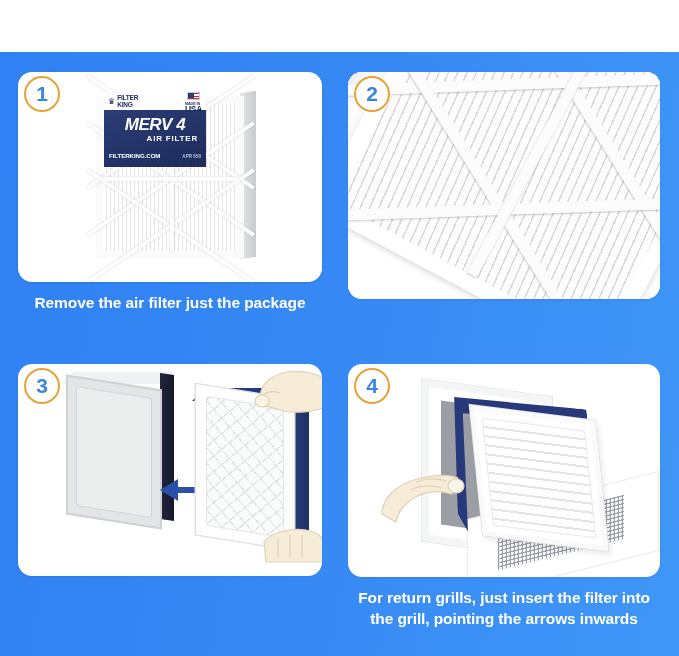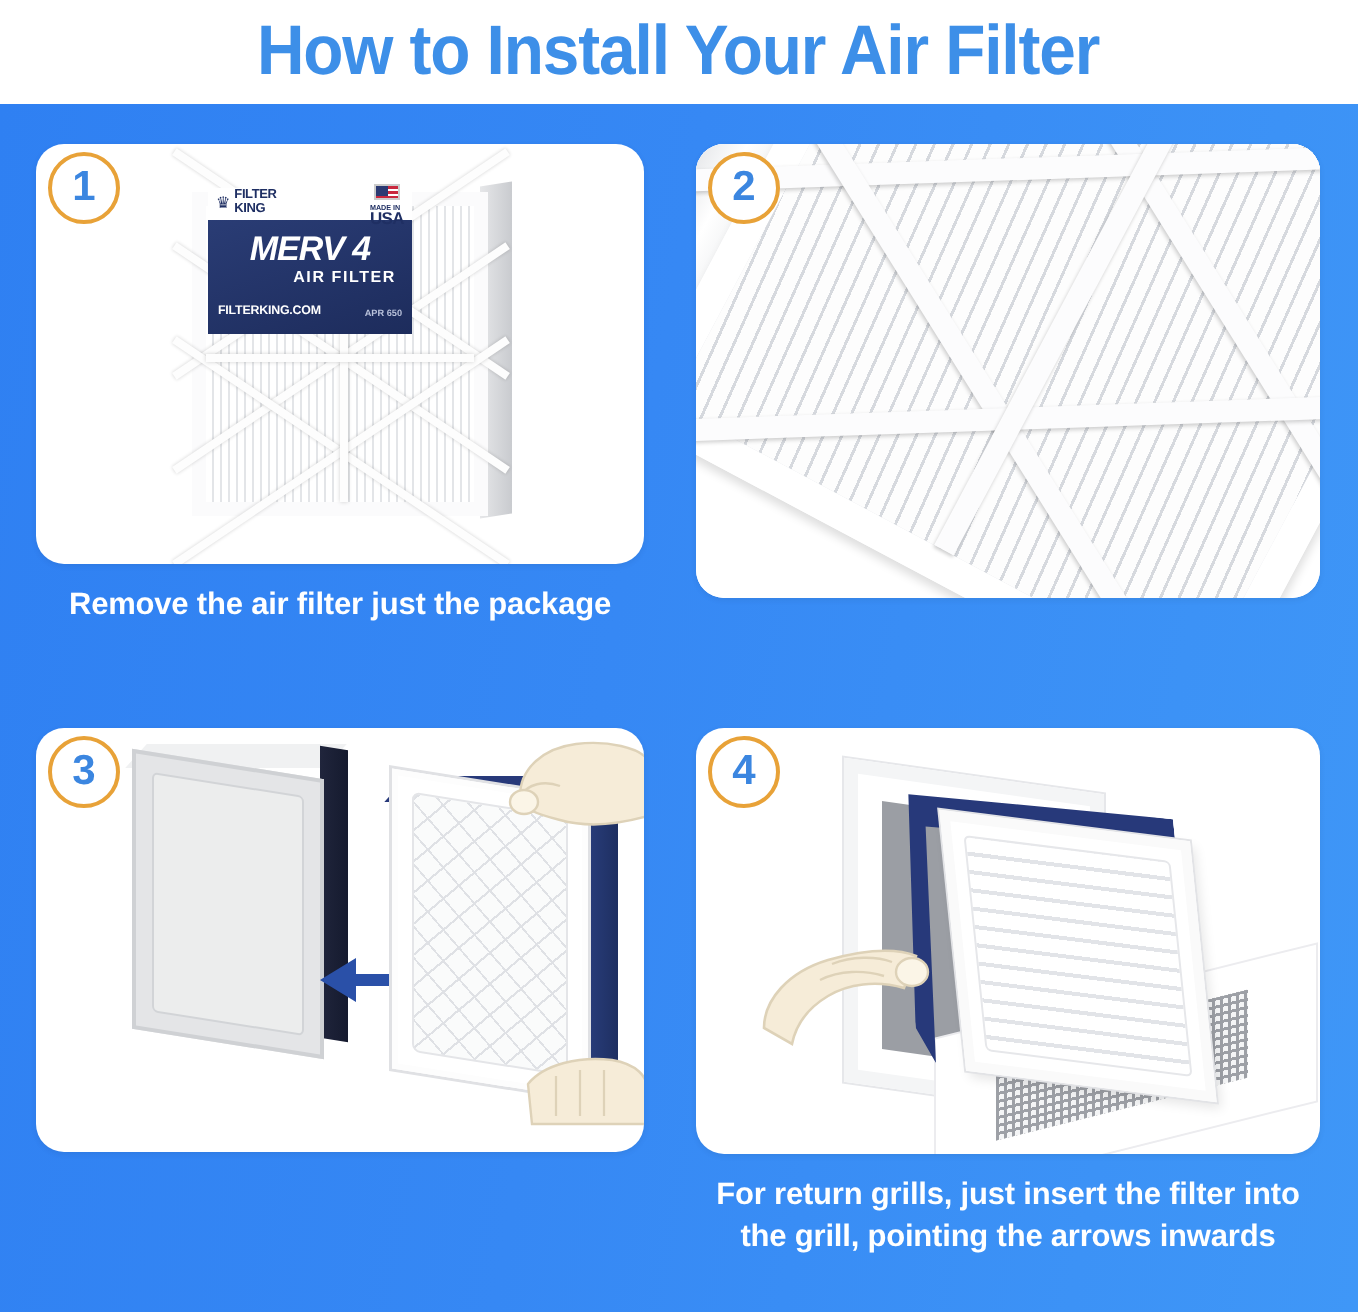--- a/index.html
+++ b/index.html
@@ -315,23 +315,20 @@
   }
   .hand4{
     position:absolute;left:32px;top:96px;width:92px;height:66px;
   }
 </style>
 </head>
 <body>
 
 <div class="page">
 
-  <div class="title-band">
-    <div class="title">How to Install Your Air Filter</div>
-  </div>
 
   <div class="blue-body">
     <div class="grid">
 
       <div class="panel p1">
         <div class="card c1">
           <div class="badge">1</div>
 
           <div class="filter-photo">
             <div class="fp-persp">

